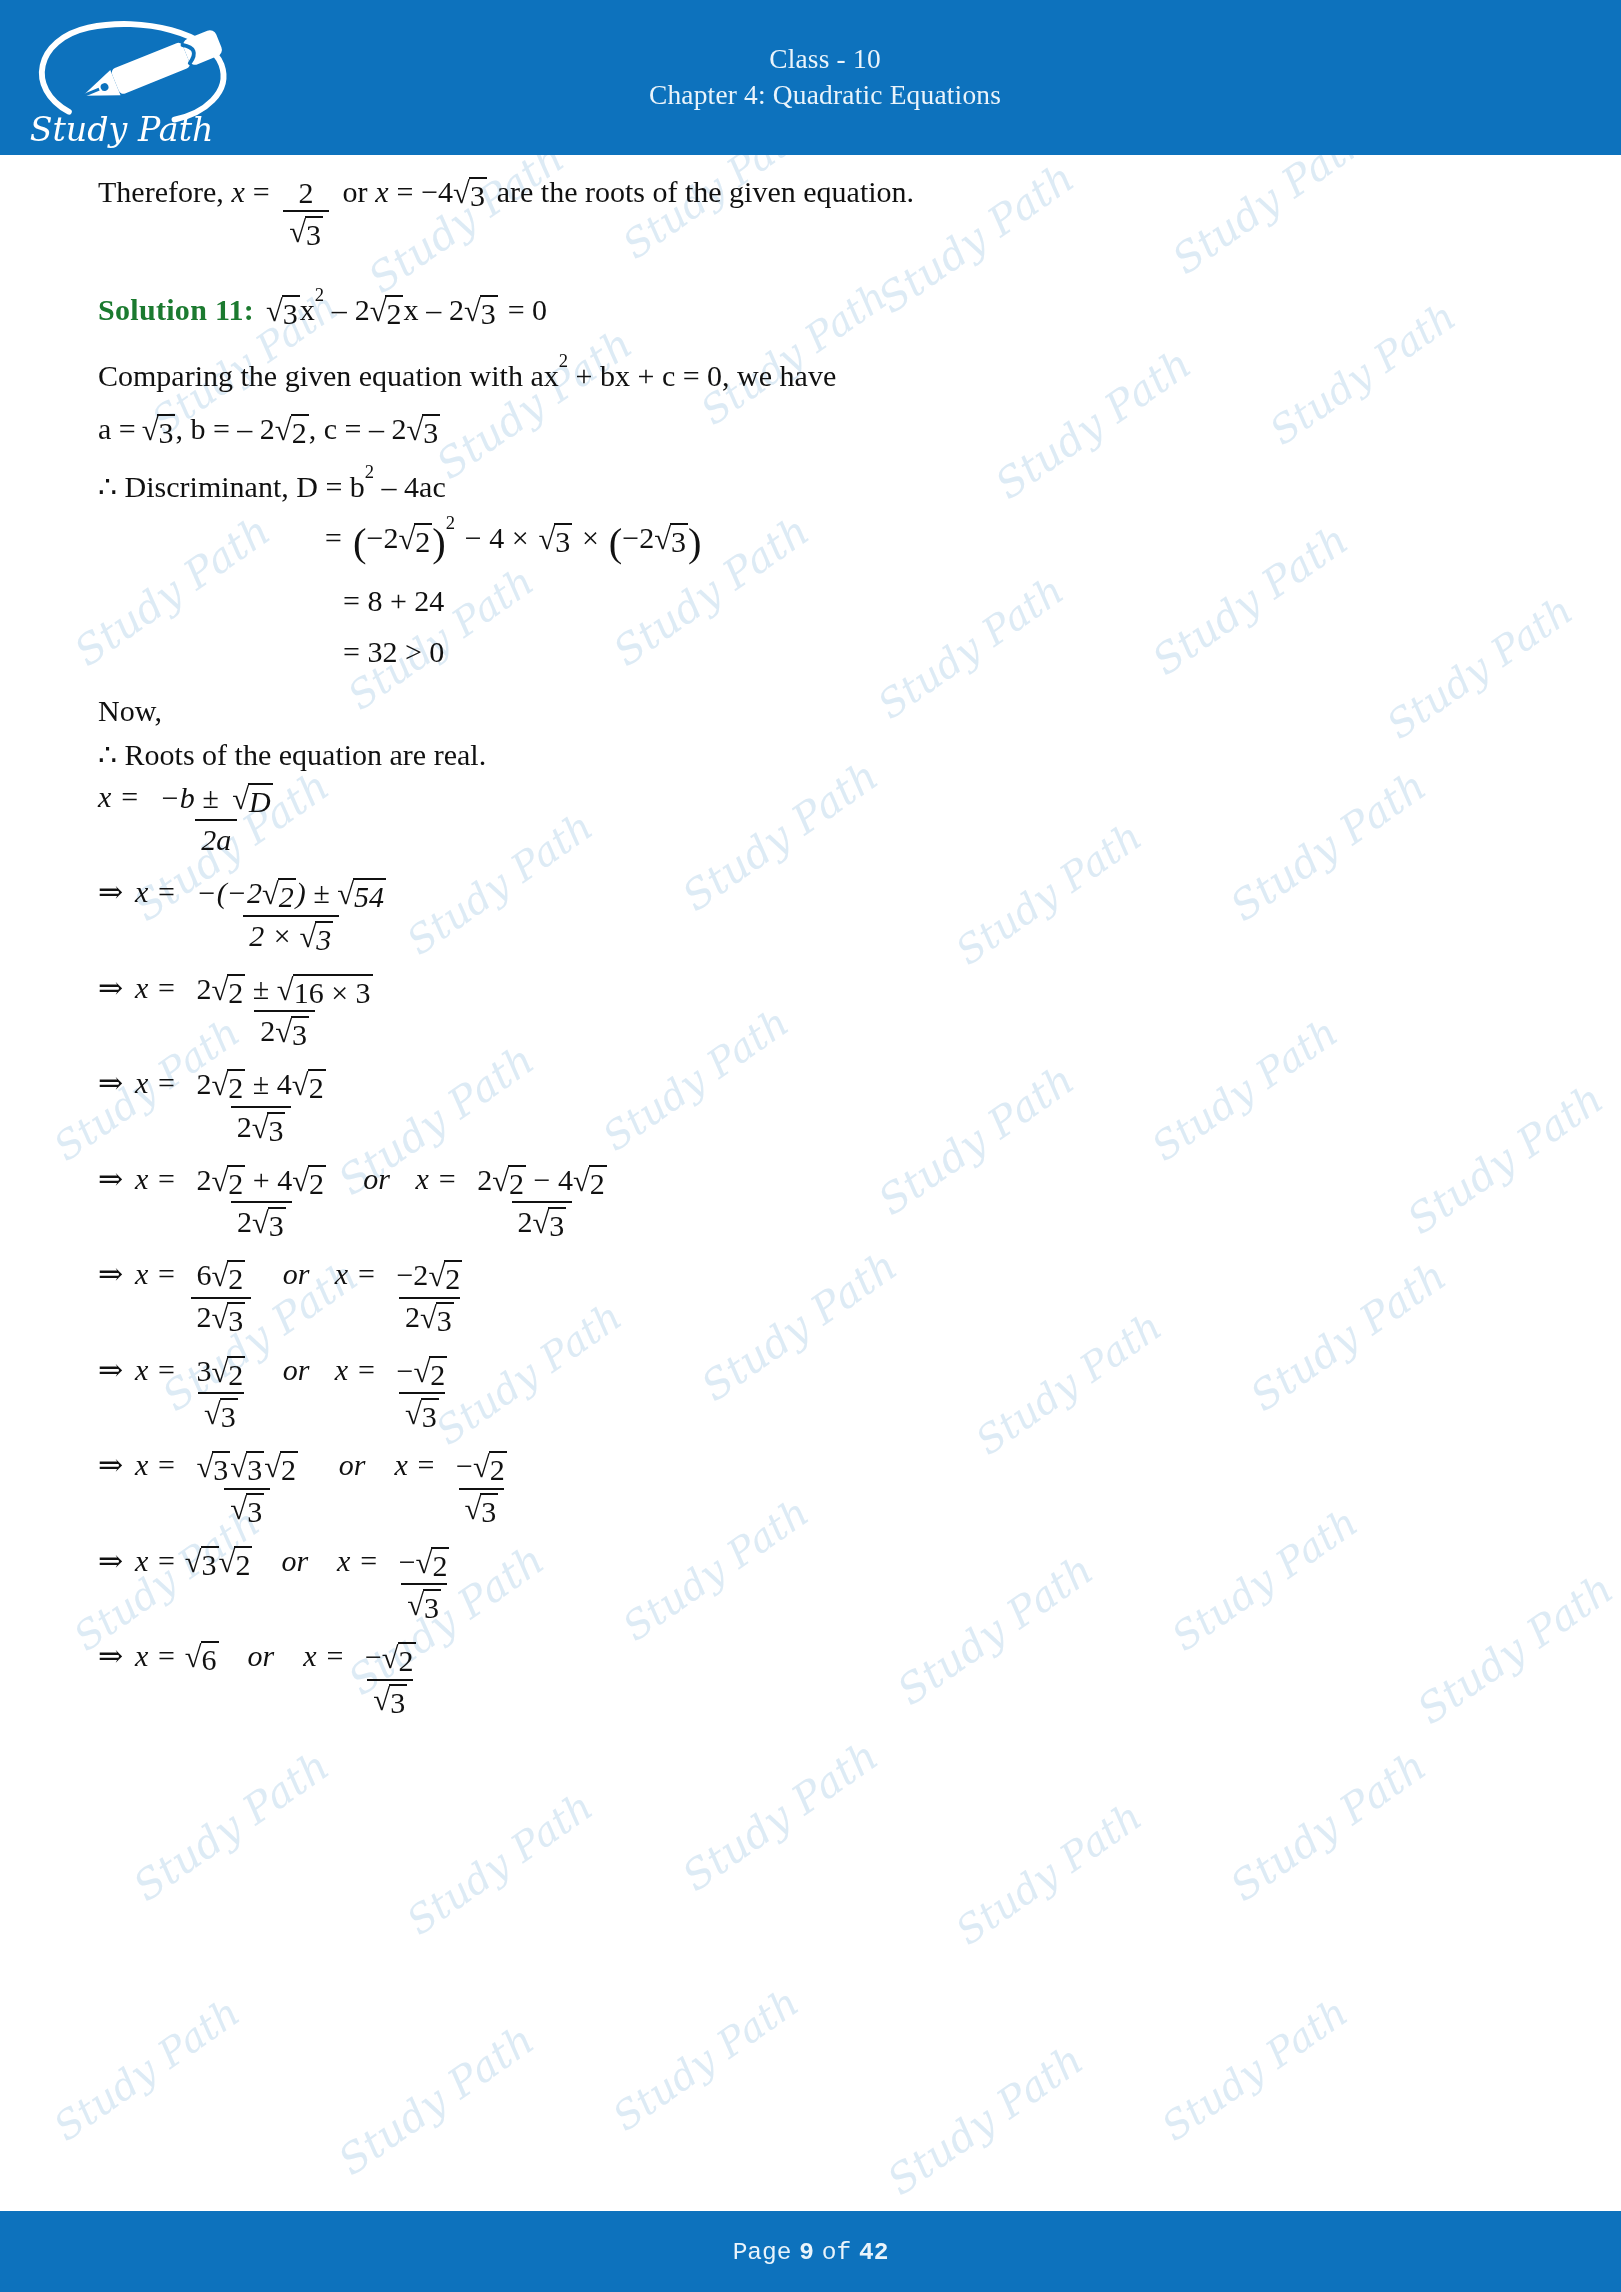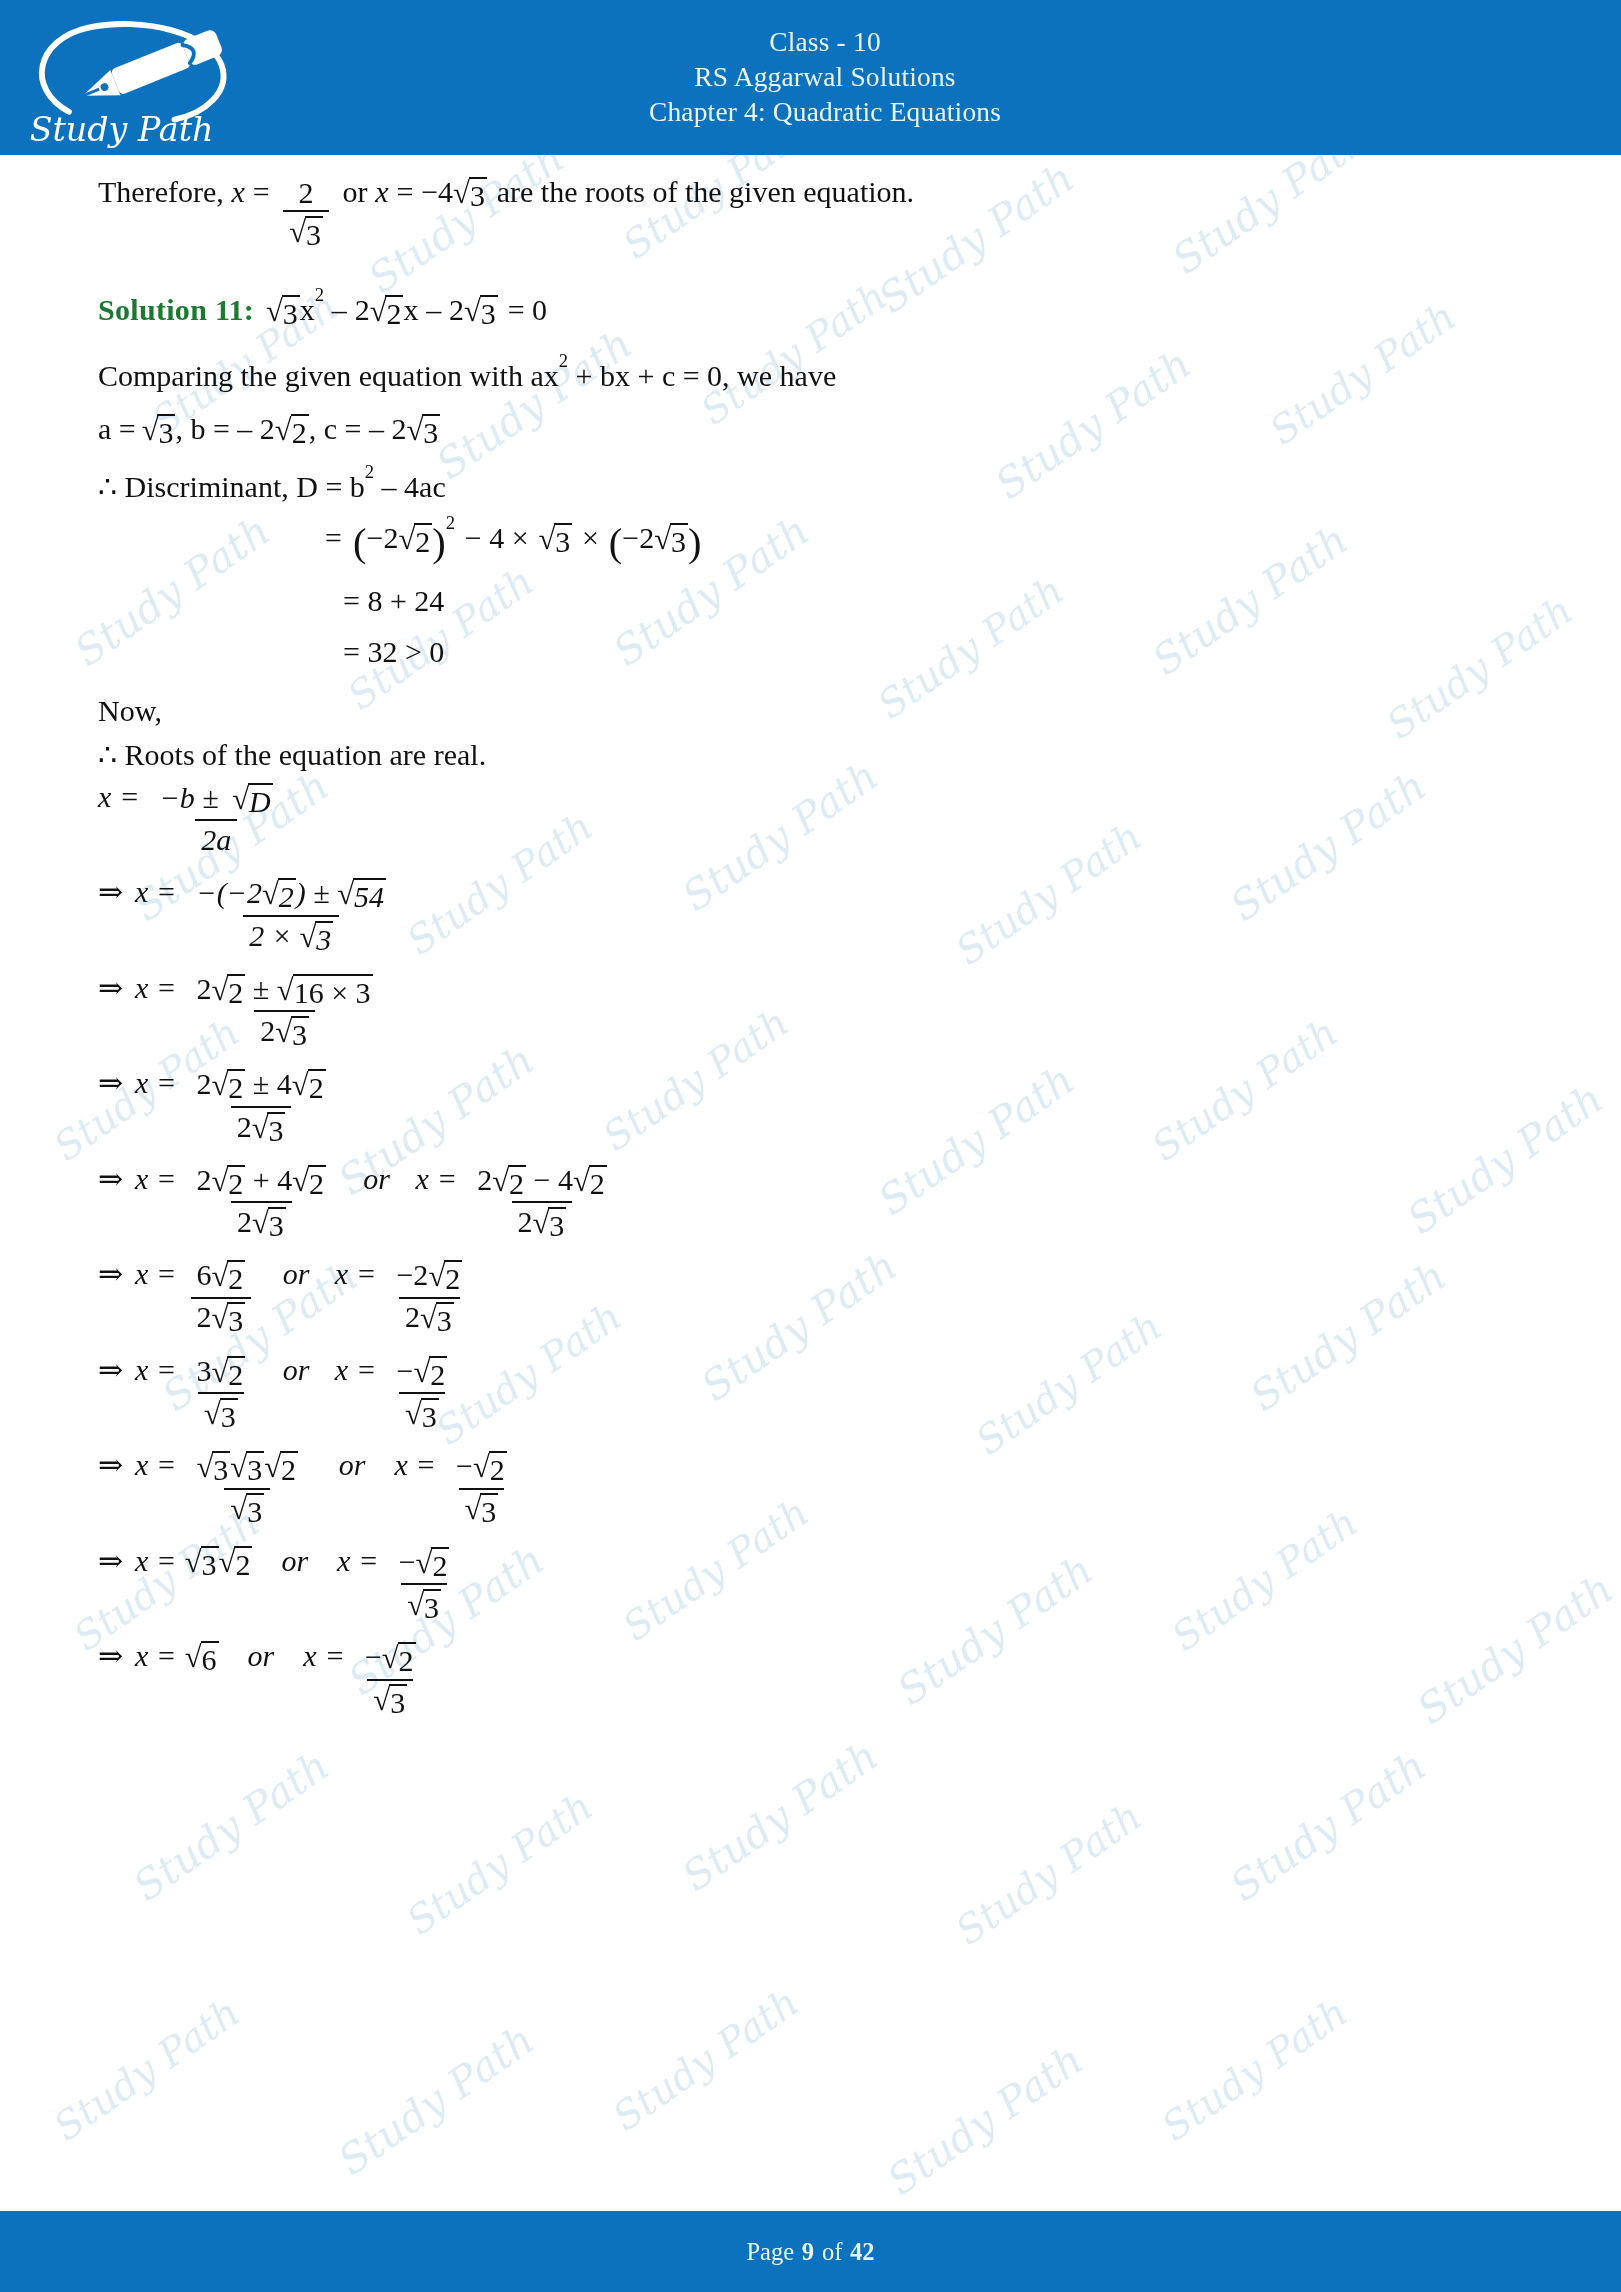--- a/index.html
+++ b/index.html
@@ -38,20 +38,21 @@
   .ht3 { font-size: 27.4px !important; }
 
   
   .footer {
     position: absolute; left:0; bottom:0;
     width: 1621px; height: 82px;
     background: #0d72bd;
     color: #eaf4fb;
     display:flex; align-items:center; justify-content:center;
     font-size: 24.5px;
+    font-family: Liberation Mono, monospace;
   }
   .footer b { font-weight: bold; }
 
   
   .content {
     position: relative;
     padding: 21.6px 88px 0 98px;
     z-index: 3;
     font-size: 30px;
     color: #111;
@@ -123,21 +124,20 @@
           <path d="M98 58 L62 72 L98 86 Z" fill="#ffffff"></path>
           <path d="M80 72 L62 72" stroke="#0d72bd" stroke-width="3"></path>
           <circle cx="86" cy="72" r="4" fill="#0d72bd"></circle>
         </g>
 
         <text x="12" y="140" font-family="DejaVu Serif, serif" font-style="italic" font-size="34" fill="#ffffff">Study Path</text>
       </svg>
     </div>
     <div class="header-titles">
       <div class="ht1">Class - 10</div>
-      <div class="ht2">RS Aggarwal Solutions</div>
       <div class="ht3">Chapter 4: Quadratic Equations</div>
     </div>
   </div>
 
   <div class="wm-layer">
     <div class="wm" style="left:353px;  top:39px;   transform:rotate(-35deg); font-size:41px;">Study Path</div>
     <div class="wm" style="left:608px;  top:9.8px;   transform:rotate(-35deg); font-size:39px;">Study Path</div>
     <div class="wm" style="left:863px;  top:59px;   transform:rotate(-35deg); font-size:41px;">Study Path</div>
     <div class="wm" style="left:1157px; top:19.6px;   transform:rotate(-35deg); font-size:41px;">Study Path</div>
     <div class="wm" style="left:137px;  top:186px;  transform:rotate(-35deg); font-size:39px;">Study Path</div>

